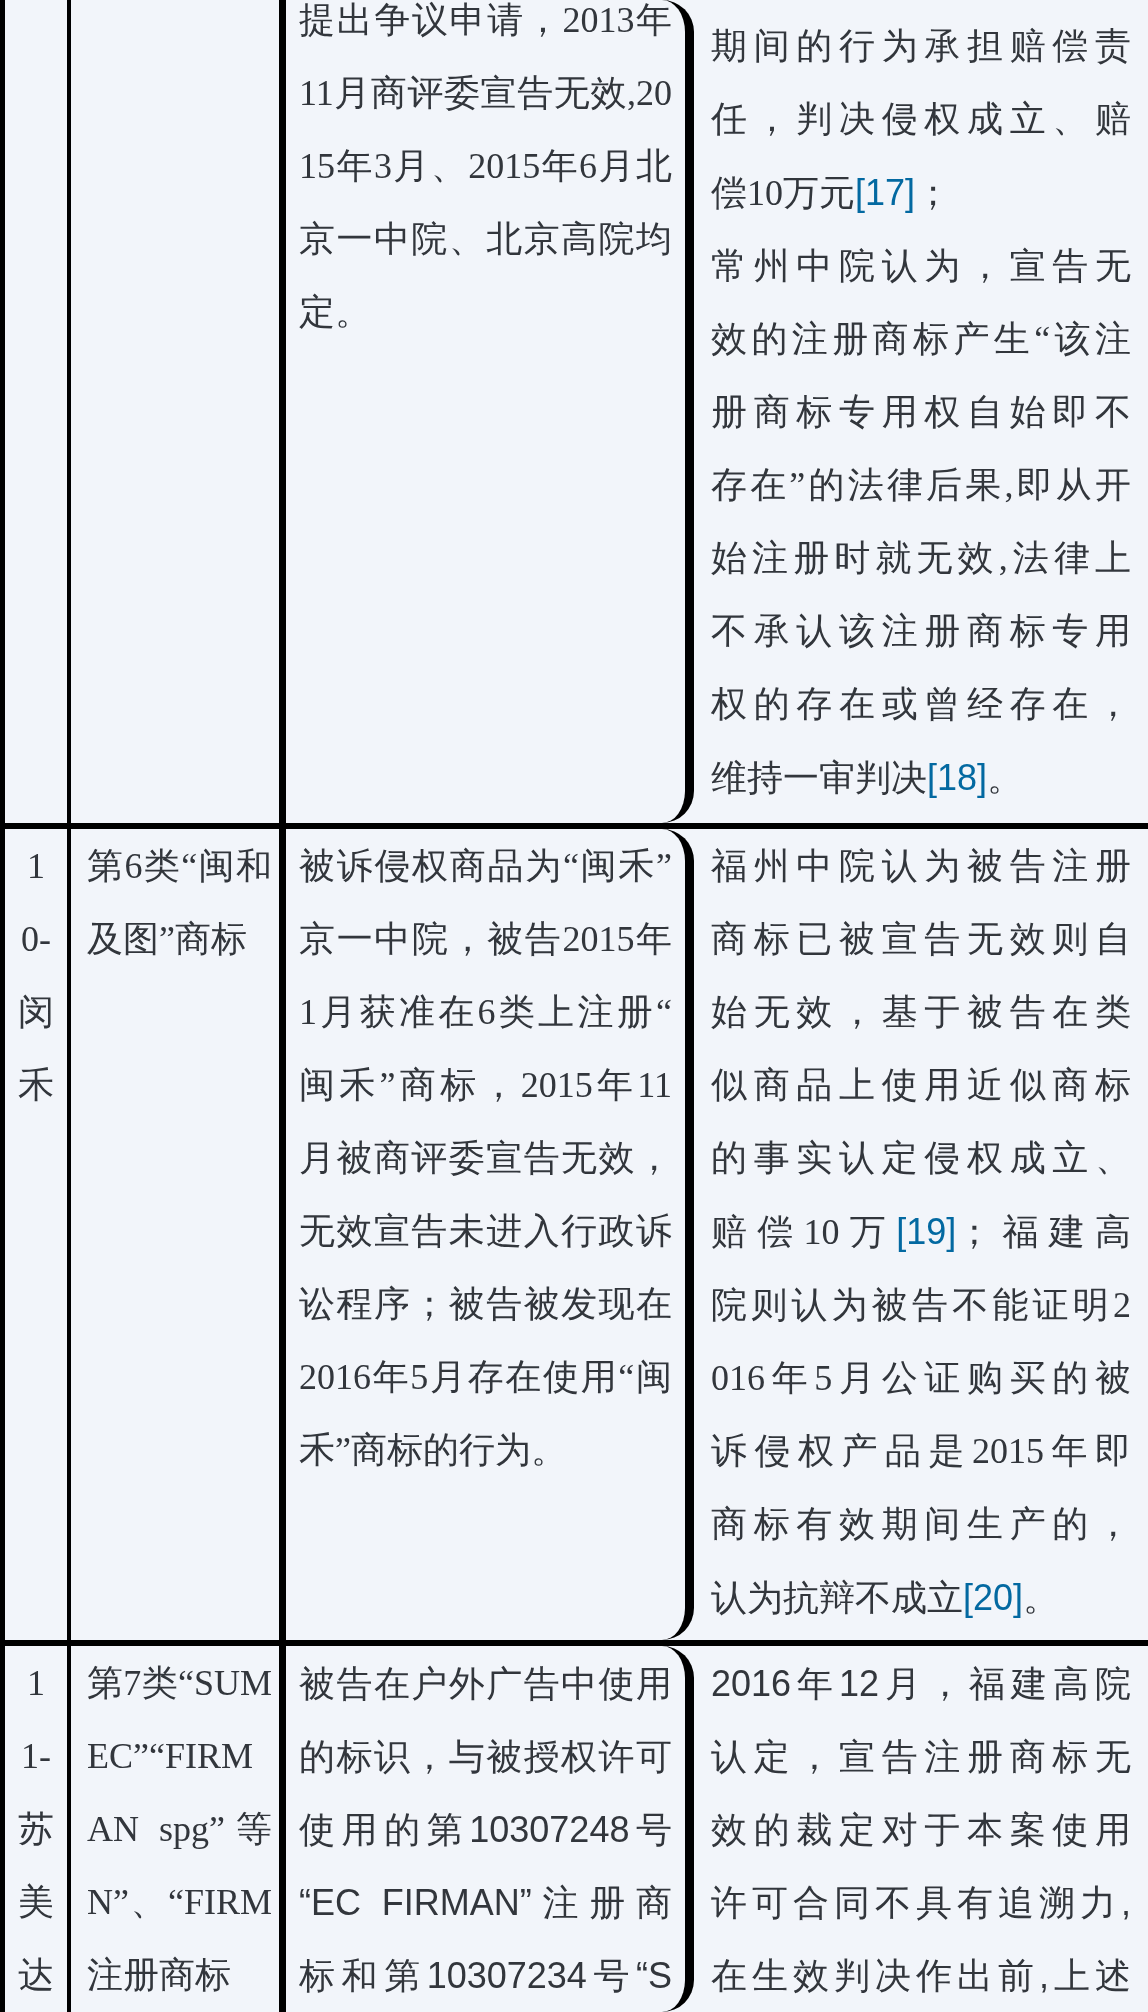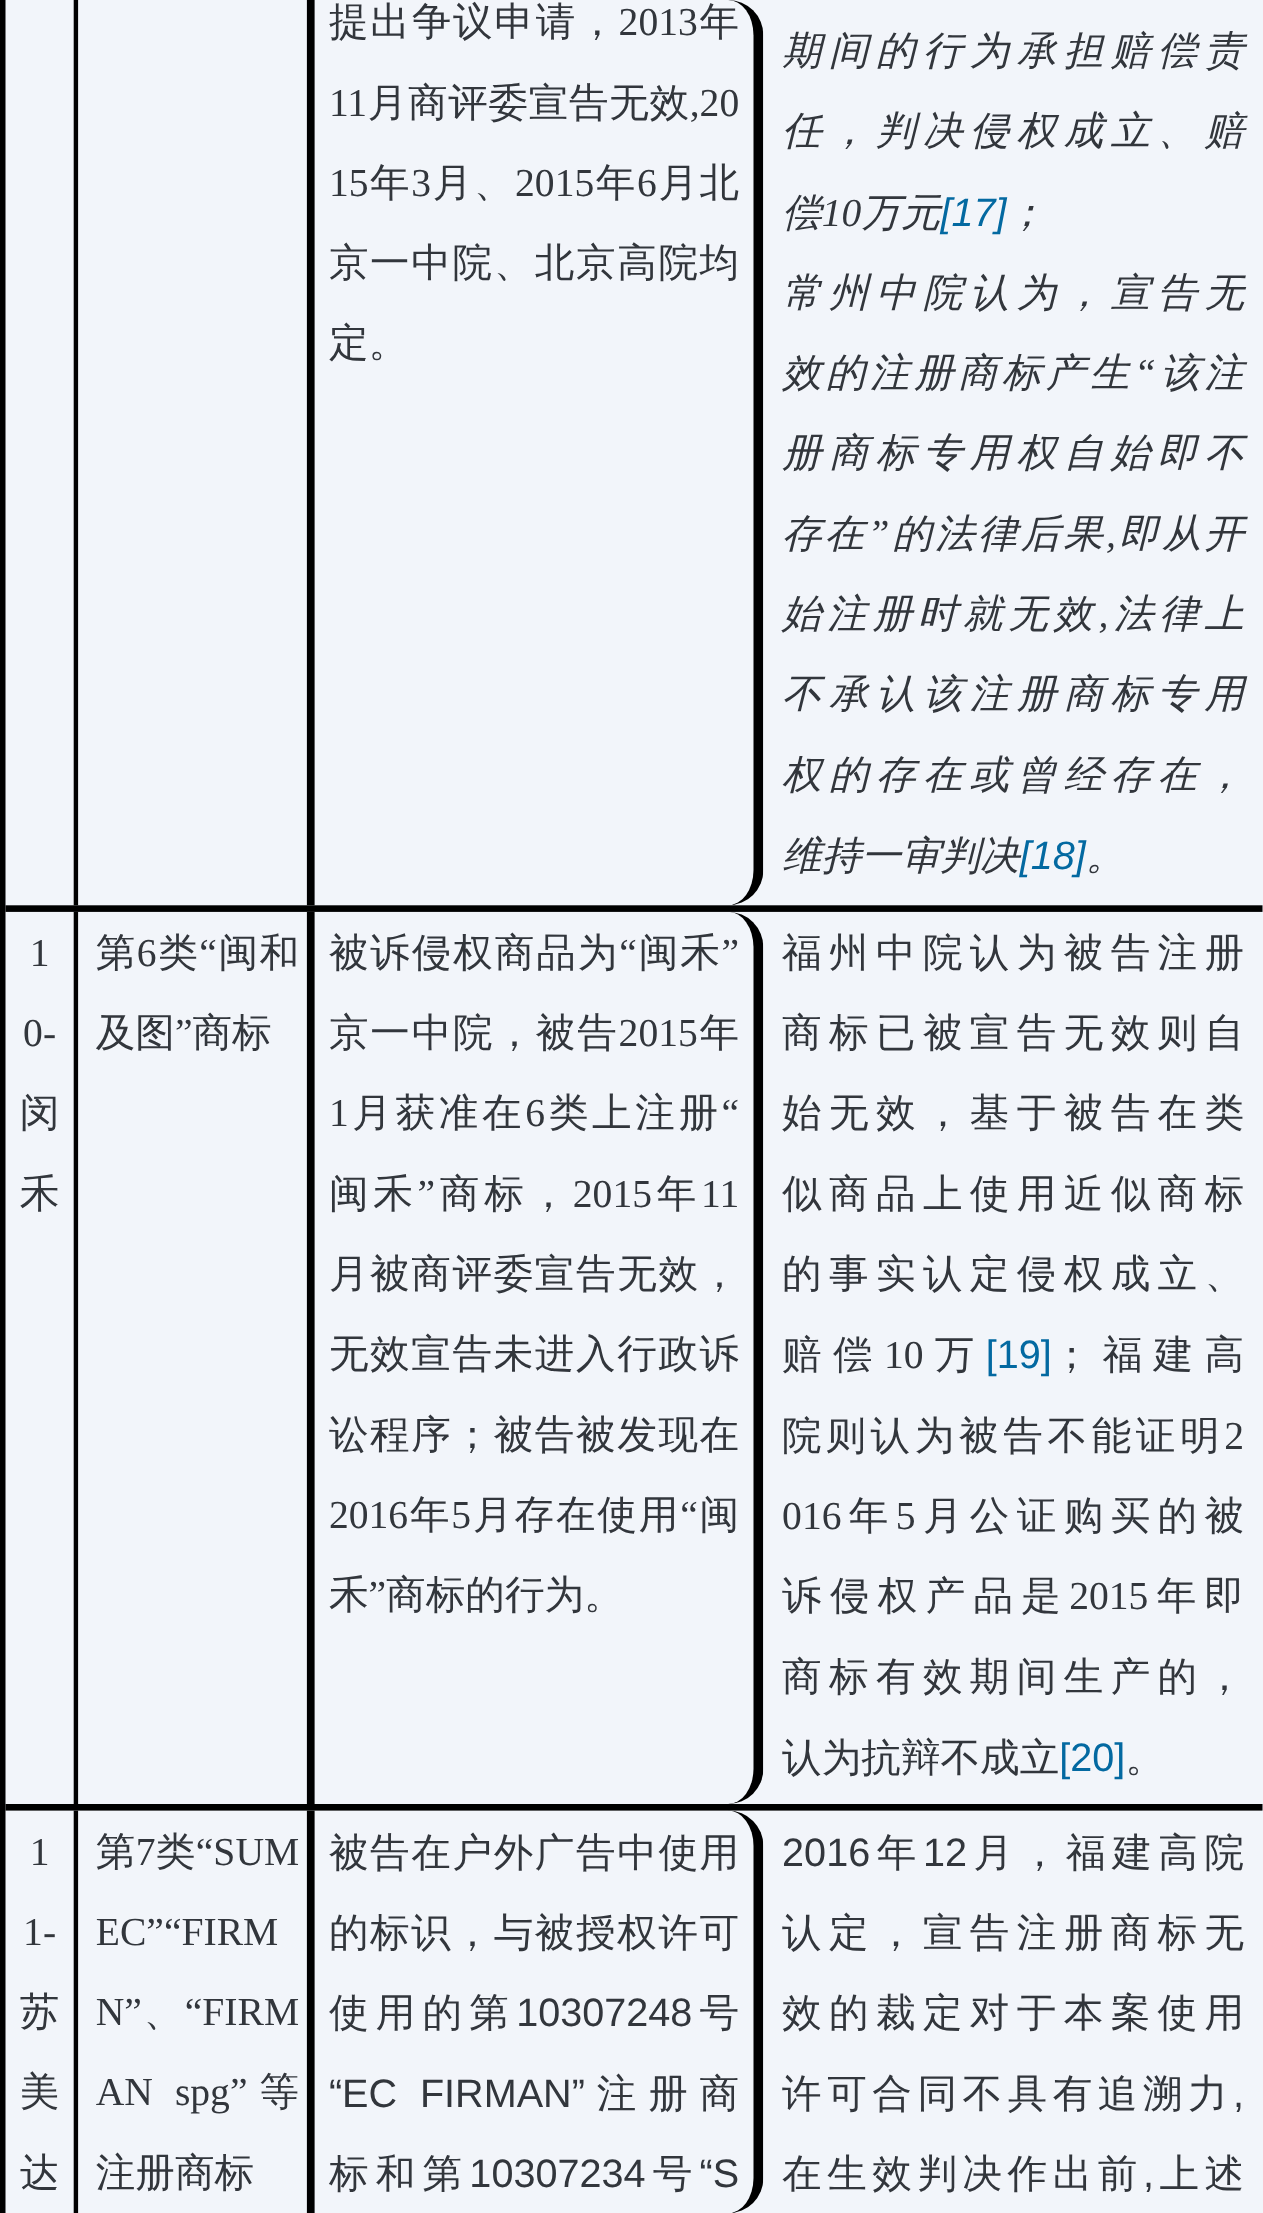--- a/index.html
+++ b/index.html
@@ -16,21 +16,21 @@
   .row-2{flex:1;font-family:"Liberation Sans","DejaVu Sans",sans-serif;}
   .row-2 .c0{font-family:"Liberation Serif","DejaVu Serif",serif;}
   .cell{overflow:hidden;box-sizing:border-box;height:100%;}
   .c0{width:66px;border-right:4px solid #000;text-align:center;}
   .c1{width:215px;border-right:7px solid #000;padding:0 7px 0 16px;font-family:Liberation Serif, serif;}
   .c2{width:408px;border-right:9px solid #000;padding:0 13px 0 13px;border-radius:32px;}
   .c3{flex:1;padding:0 17px 0 17px;}
   .ln{line-height:73px;font-size:36px;white-space:pre-wrap;}
   .ln.j{text-align:justify;text-align-last:justify;text-justify:inter-ideograph;}
   .row-0 .c2 .inner{margin-top:-16px;}
-  .row-0 .c3 .inner{margin-top:10px;font-style:italic;}
+  .row-0 .c3 .inner{margin-top:10px;}
   .row-1 .inner,.row-2 .inner{margin-top:1px;}
   .ref{color:#0369a1;font-family:"Liberation Sans","DejaVu Sans",sans-serif;cursor:pointer;}
 </style>
 </head>
 <body>
 
 <div class="page">
   <div class="ctable">
 
     <div class="row row-0">
@@ -118,22 +118,22 @@
             <div class="ln">1-</div>
             <div class="ln">苏</div>
             <div class="ln">美</div>
             <div class="ln">达</div>
           </div>
         </div>
       <div class="cell c1">
           <div class="inner">
             <div class="ln j">第7类“SUM</div>
             <div class="ln j">EC”“FIRM</div>
+            <div class="ln j">AN spg”等</div>
             <div class="ln j">N”、“FIRM</div>
-            <div class="ln j">AN spg”等</div>
             <div class="ln">注册商标</div>
           </div>
         </div>
       <div class="cell c2">
           <div class="inner">
             <div class="ln j">被告在户外广告中使用</div>
             <div class="ln j">的标识，与被授权许可</div>
             <div class="ln j">使用的第10307248号</div>
             <div class="ln j">“EC FIRMAN”注册商</div>
             <div class="ln j">标和第10307234号“S</div>

